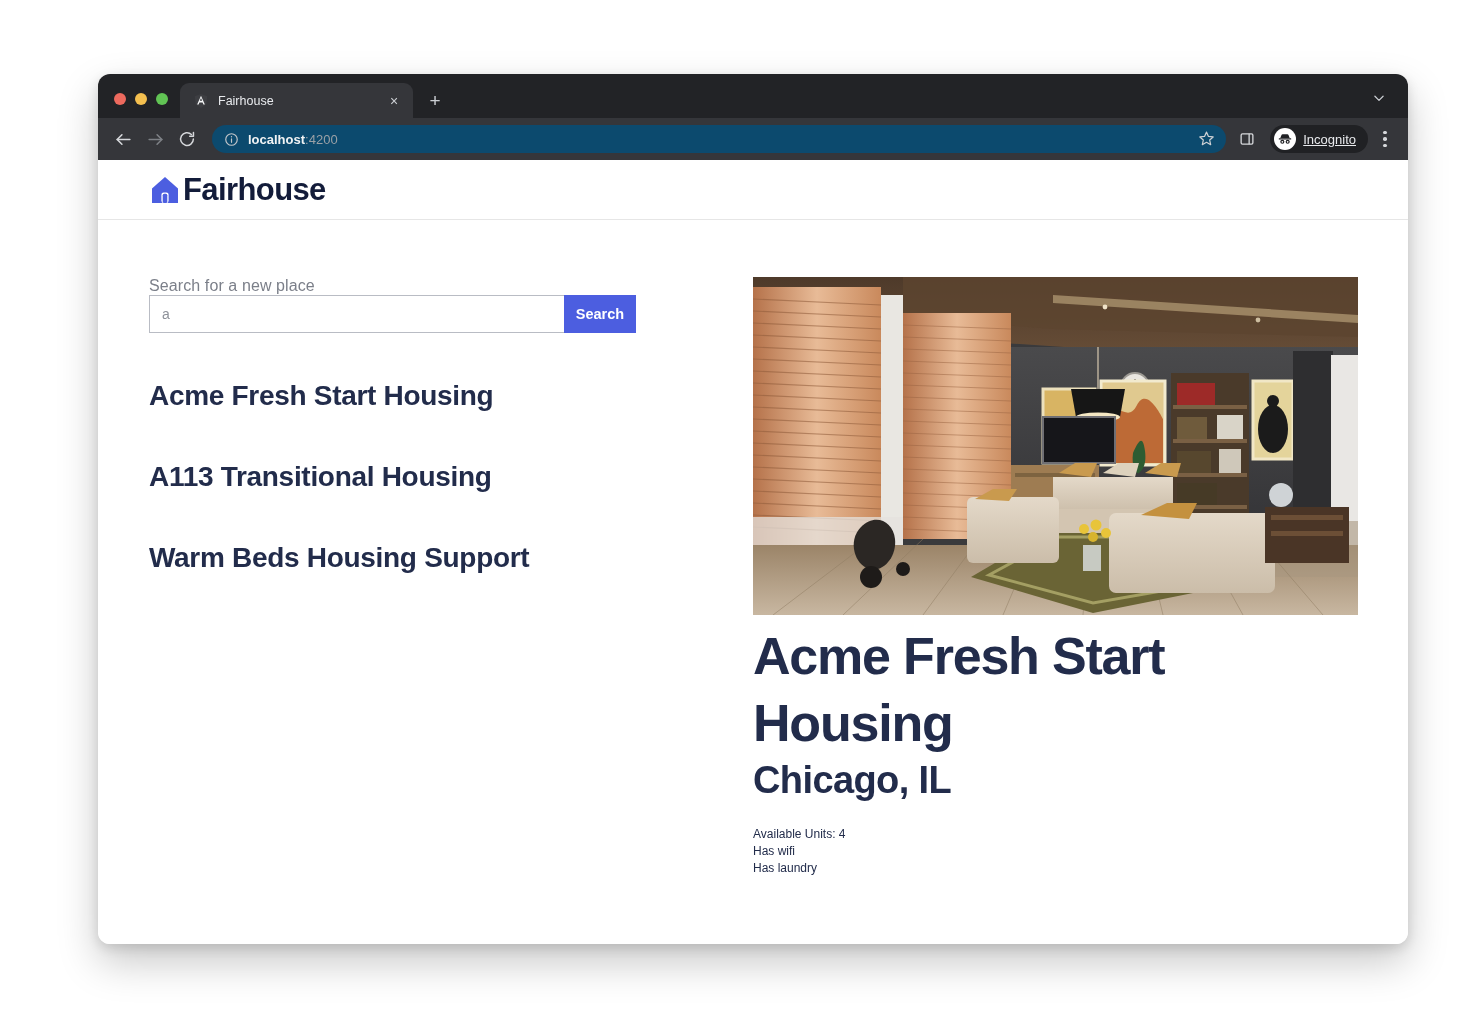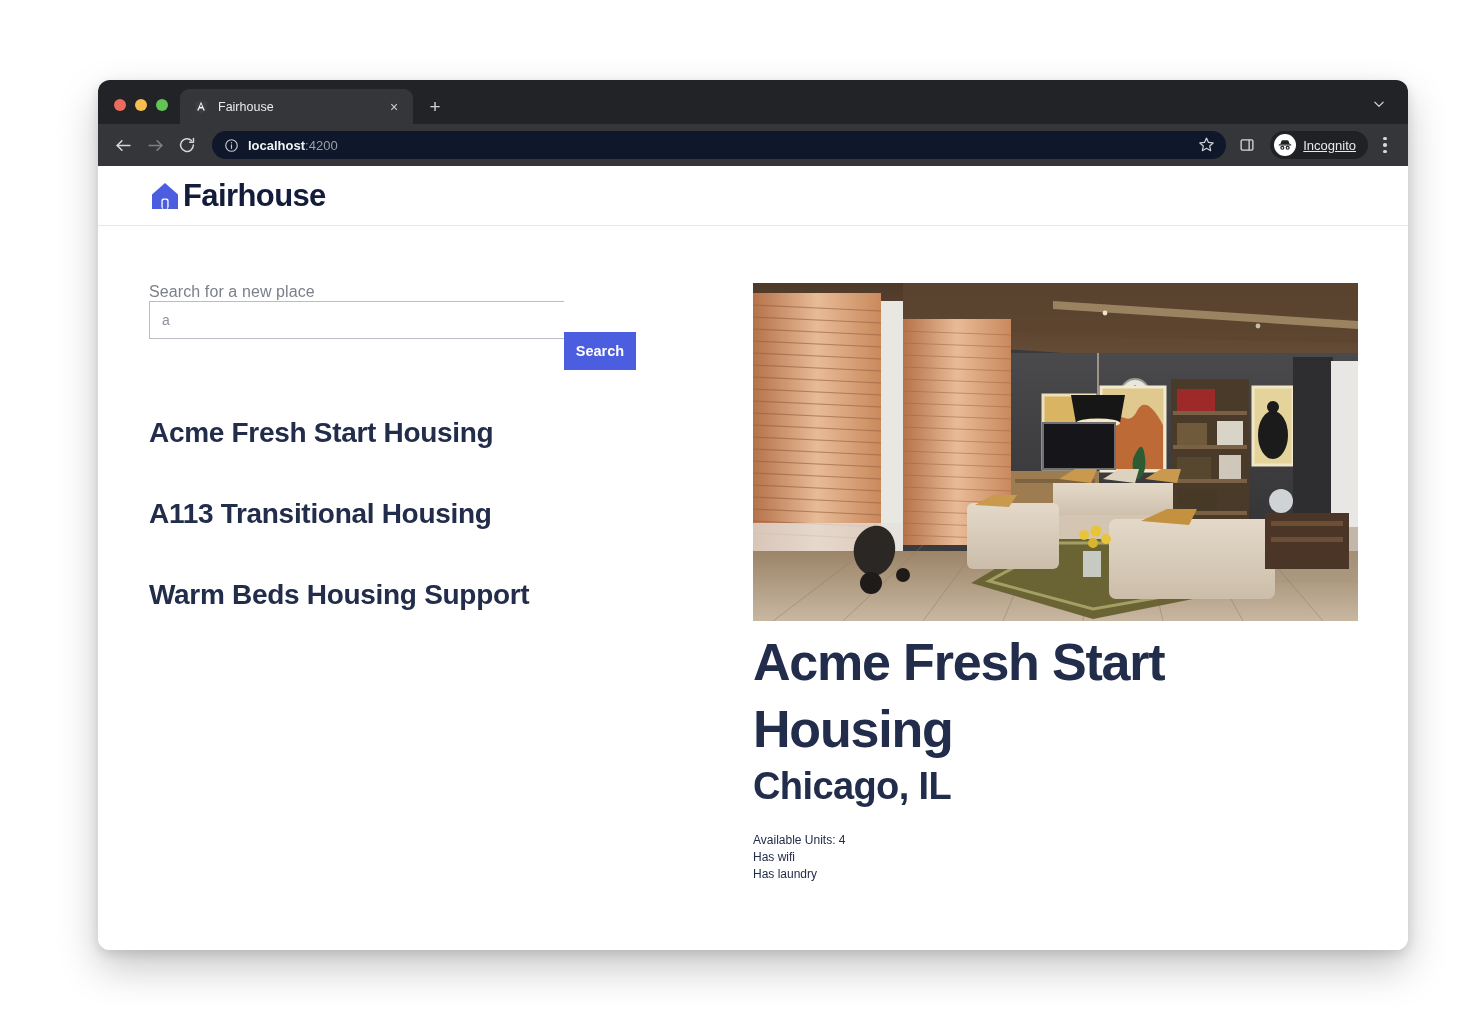--- a/index.html
+++ b/index.html
@@ -9,21 +9,21 @@
     height: 1020px;
     background: #ffffff;
     font-family: "Liberation Sans", sans-serif;
     overflow: hidden;
   }
 
   
   .window {
     position: absolute;
     left: 98px;
-    top: 80px;
+    top: 74px;
     width: 1310px;
     height: 870px;
     border-radius: 12px;
     background: #ffffff;
     box-shadow: 0 18px 40px rgba(0,0,0,0.22), 0 4px 12px rgba(0,0,0,0.12);
     overflow: hidden;
   }
 
   
   .tabstrip {
@@ -109,21 +109,21 @@
     color: #d5d7da;
     border-radius: 50%;
     flex: 0 0 30px;
   }
   .navbtn.fwd { color: #7d8085; }
 
   .omnibox {
     flex: 1;
     height: 28px;
     margin-left: 8px;
-    background: #0f172a;
+    background: #0c4a6e;
     border-radius: 14px;
     display: flex;
     align-items: center;
     padding: 0 10px 0 12px;
     gap: 9px;
     min-width: 0;
   }
   .info-ico { width: 15px; height: 15px; flex: 0 0 15px; color:#c3c6ca; }
   .url {
     flex: 1;
@@ -228,21 +228,20 @@
   .search-btn {
     width: 72px;
     height: 38px;
     border: none;
     background: #4c5ee0;
     color: #ffffff;
     font-family: "Liberation Sans", sans-serif;
     font-size: 14.5px;
     font-weight: 700;
     cursor: pointer;
-    margin-top: 31px;
   }
 
   .housing-list { margin-top: 47px; }
   .housing-item {
     font-size: 28px;
     font-weight: 700;
     color: #222c4b;
     letter-spacing: -0.3px;
     margin-bottom: 49px;
     cursor: pointer;

